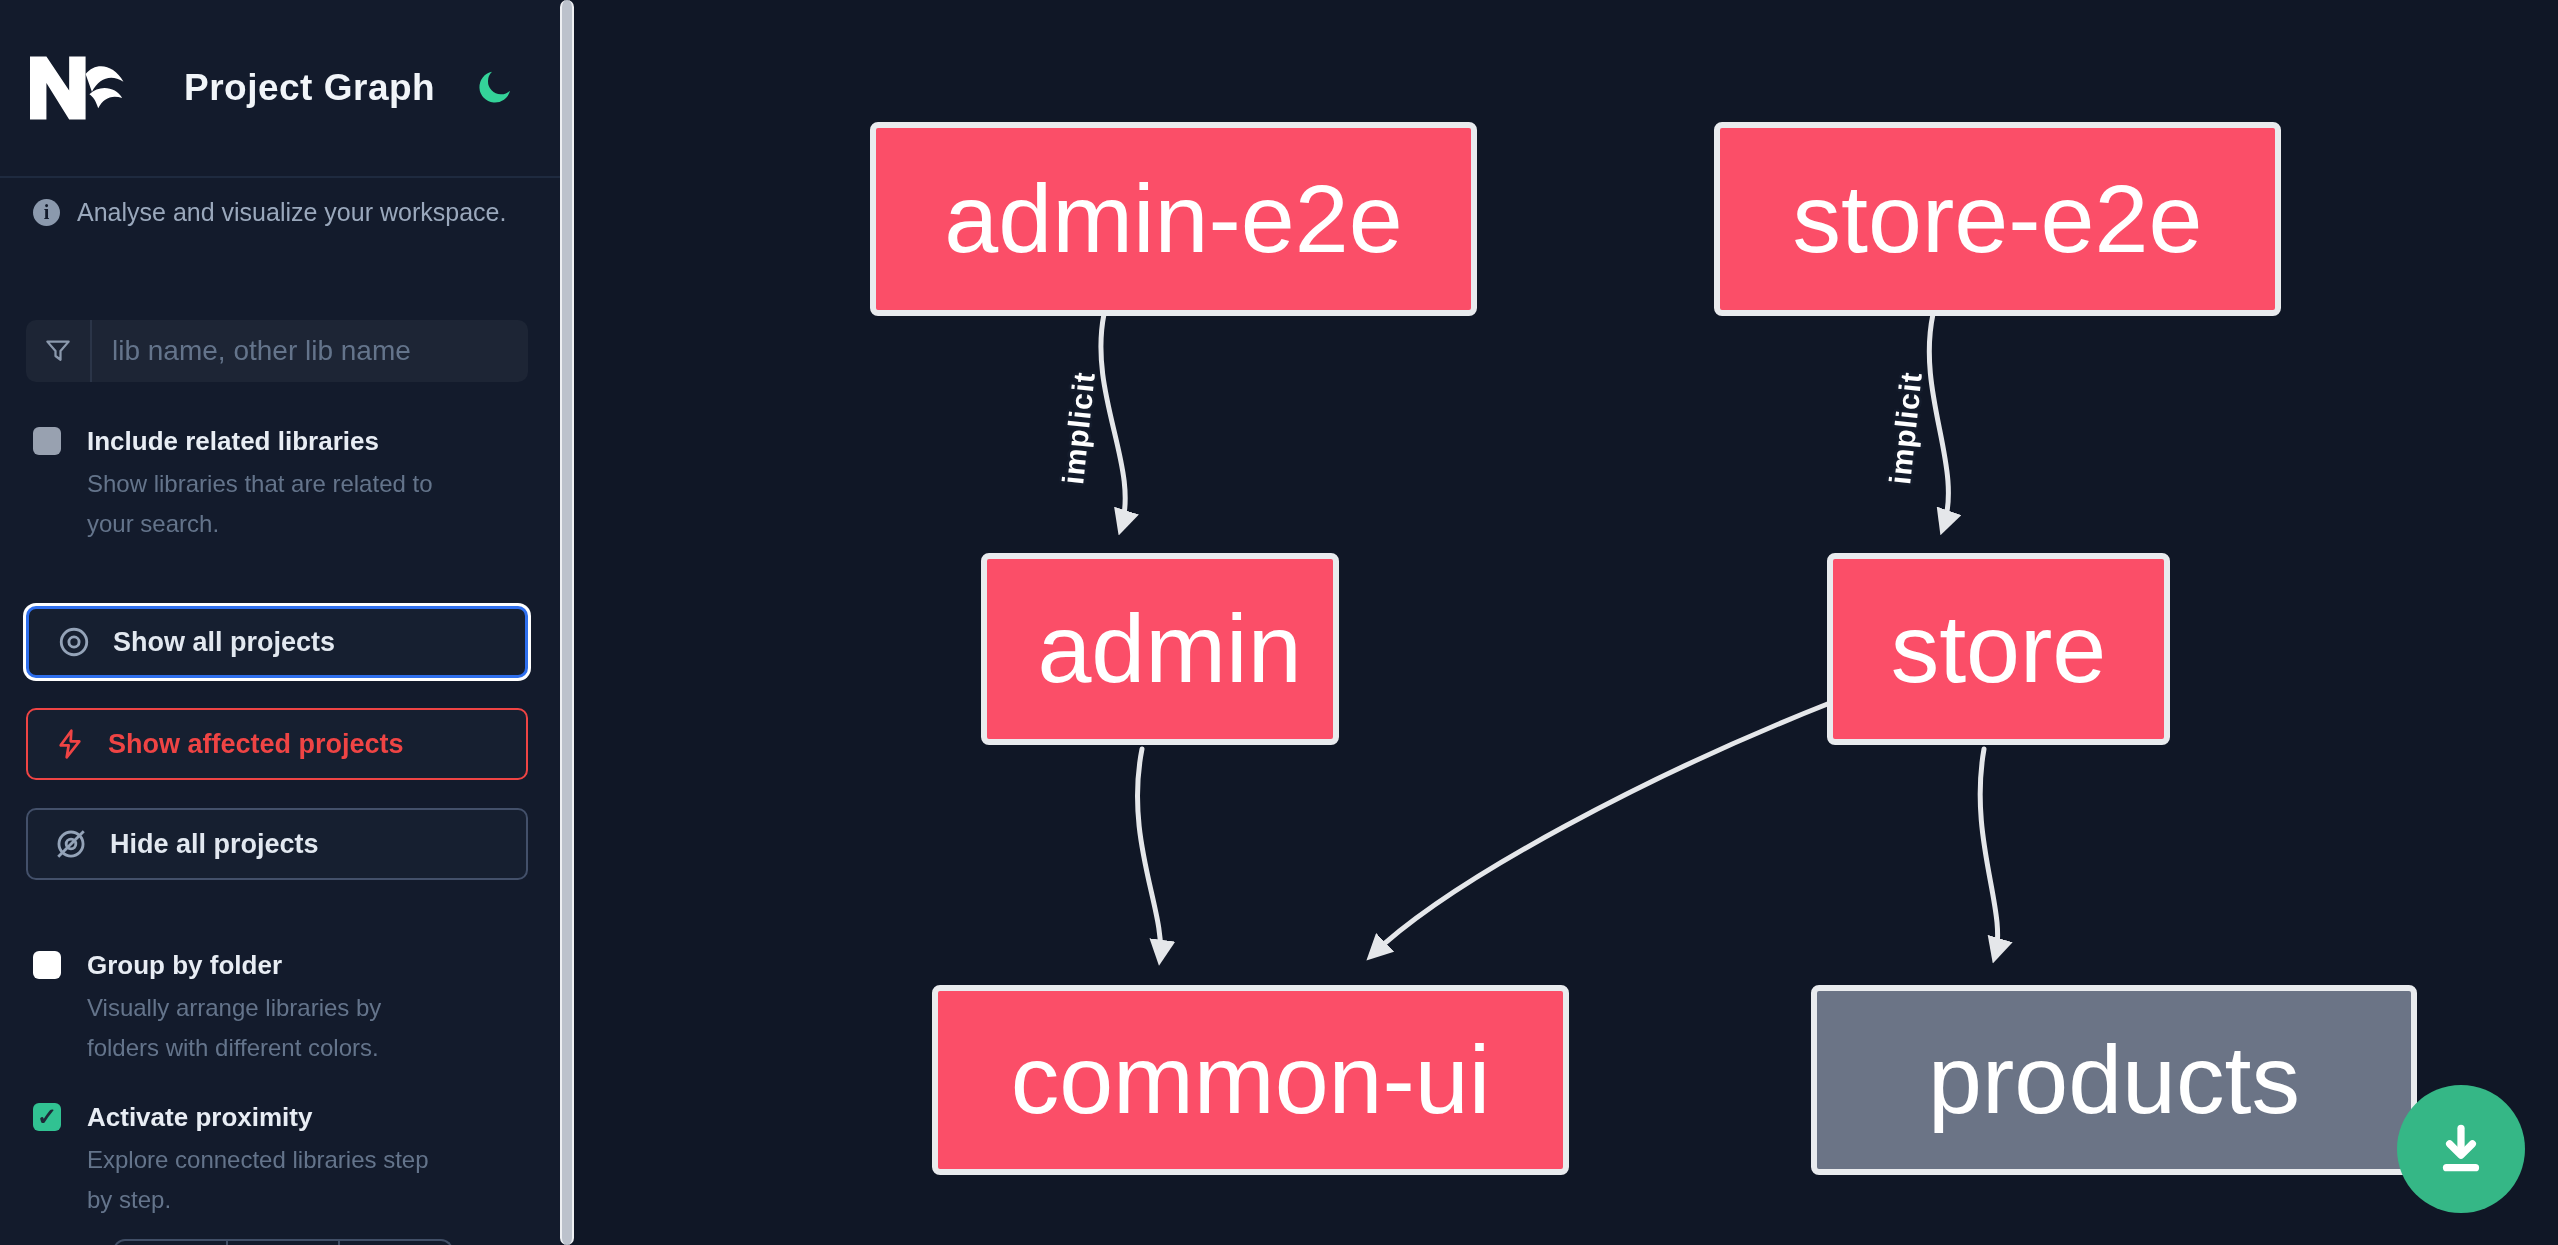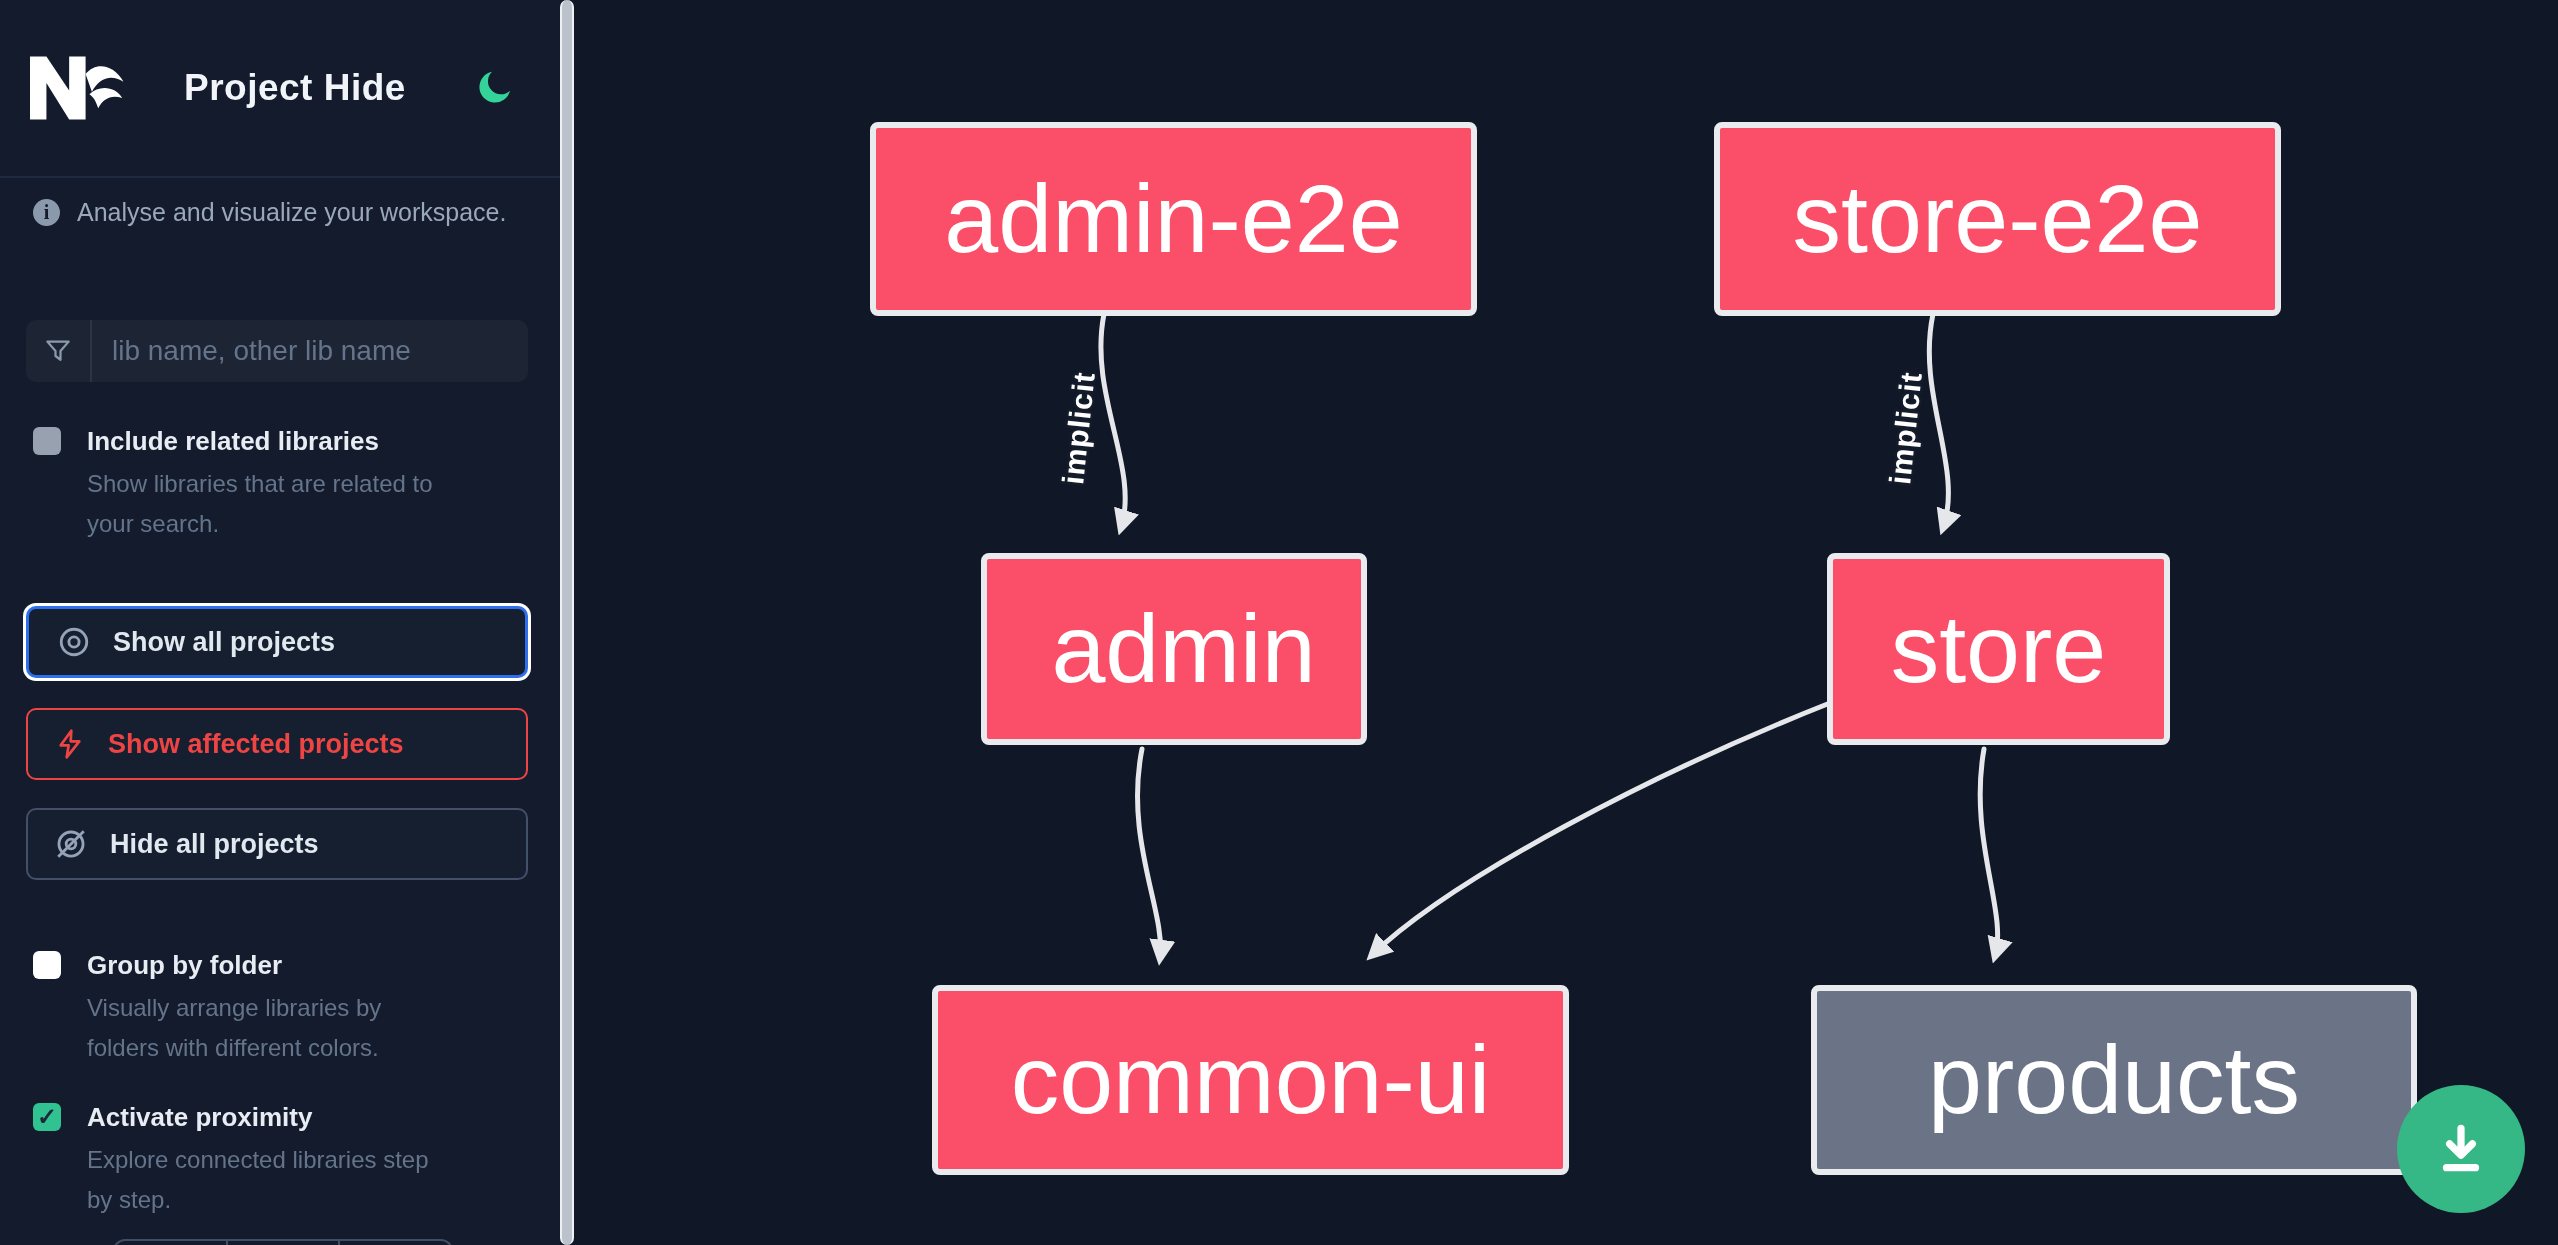--- a/index.html
+++ b/index.html
@@ -76,21 +76,21 @@
 <div class="app">
 
   <aside class="sidebar">
 
     <div class="sb-header">
       <svg class="nx-logo" viewBox="0 0 76 50">
         <polygon fill="#ffffff" points="0,50 0,0 13,0 31,27 31,0 44,0 44,50 31,50 13,21 13,50"></polygon>
         <path fill="#ffffff" d="M44 14 C52 4 66 6 74 20 C64 14 55 17 49 28 Z"></path>
         <path fill="#ffffff" d="M47 30 C55 22 68 24 73 33 C65 30 58 33 54 41 C52 35 50 32 47 30 Z"></path>
       </svg>
-      <div class="sb-title">Project Hide</div>
+      <div class="sb-title">Project Graph</div>
       <button class="moon-btn" title="">
         <svg width="40" height="40" viewBox="0 0 24 24">
           <path fill="#34d399" d="M20.4 14.2 A9.3 9.3 0 1 1 9.6 2.9 A7.6 7.6 0 0 0 20.4 14.2 Z"></path>
         </svg>
       </button>
     </div>
     <div class="sb-header-divider"></div>
 
     <div class="info-row">
       <div class="info-icon">i</div>
@@ -183,21 +183,21 @@
         <path d="M1830 703 C 1655 772, 1452 878, 1372 955" marker-end="url(#arrow)"></path>
         <path d="M1984 749 C 1968 840, 2008 912, 1995 956" marker-end="url(#arrow)"></path>
       </g>
     </svg>
 
     <div class="edge-label" style="left:505px;top:428px;">implicit</div>
     <div class="edge-label" style="left:1332px;top:428px;">implicit</div>
 
     <div class="node" style="left:296px;top:122px;width:607px;height:194px;">admin-e2e</div>
     <div class="node" style="left:1140px;top:122px;width:567px;height:194px;">store-e2e</div>
-    <div class="node" style="left:407px;top:553px;width:386px;height:192px;padding-left:19px;">admin</div>
+    <div class="node" style="left:407px;top:553px;width:358px;height:192px;padding-left:19px;">admin</div>
     <div class="node" style="left:1253px;top:553px;width:343px;height:192px;">store</div>
     <div class="node" style="left:358px;top:985px;width:637px;height:190px;">common-ui</div>
     <div class="node node-gray" style="left:1237px;top:985px;width:606px;height:190px;">products</div>
 
     <button class="fab">
       <svg width="58" height="58" viewBox="0 0 56 56" fill="none" stroke="#ffffff" stroke-width="7" stroke-linecap="round" stroke-linejoin="round">
         <path d="M28 8 V32"></path>
           <path d="M17 23 L28 34 L39 23"></path>
           <path d="M14 46 H42"></path>
       </svg>

